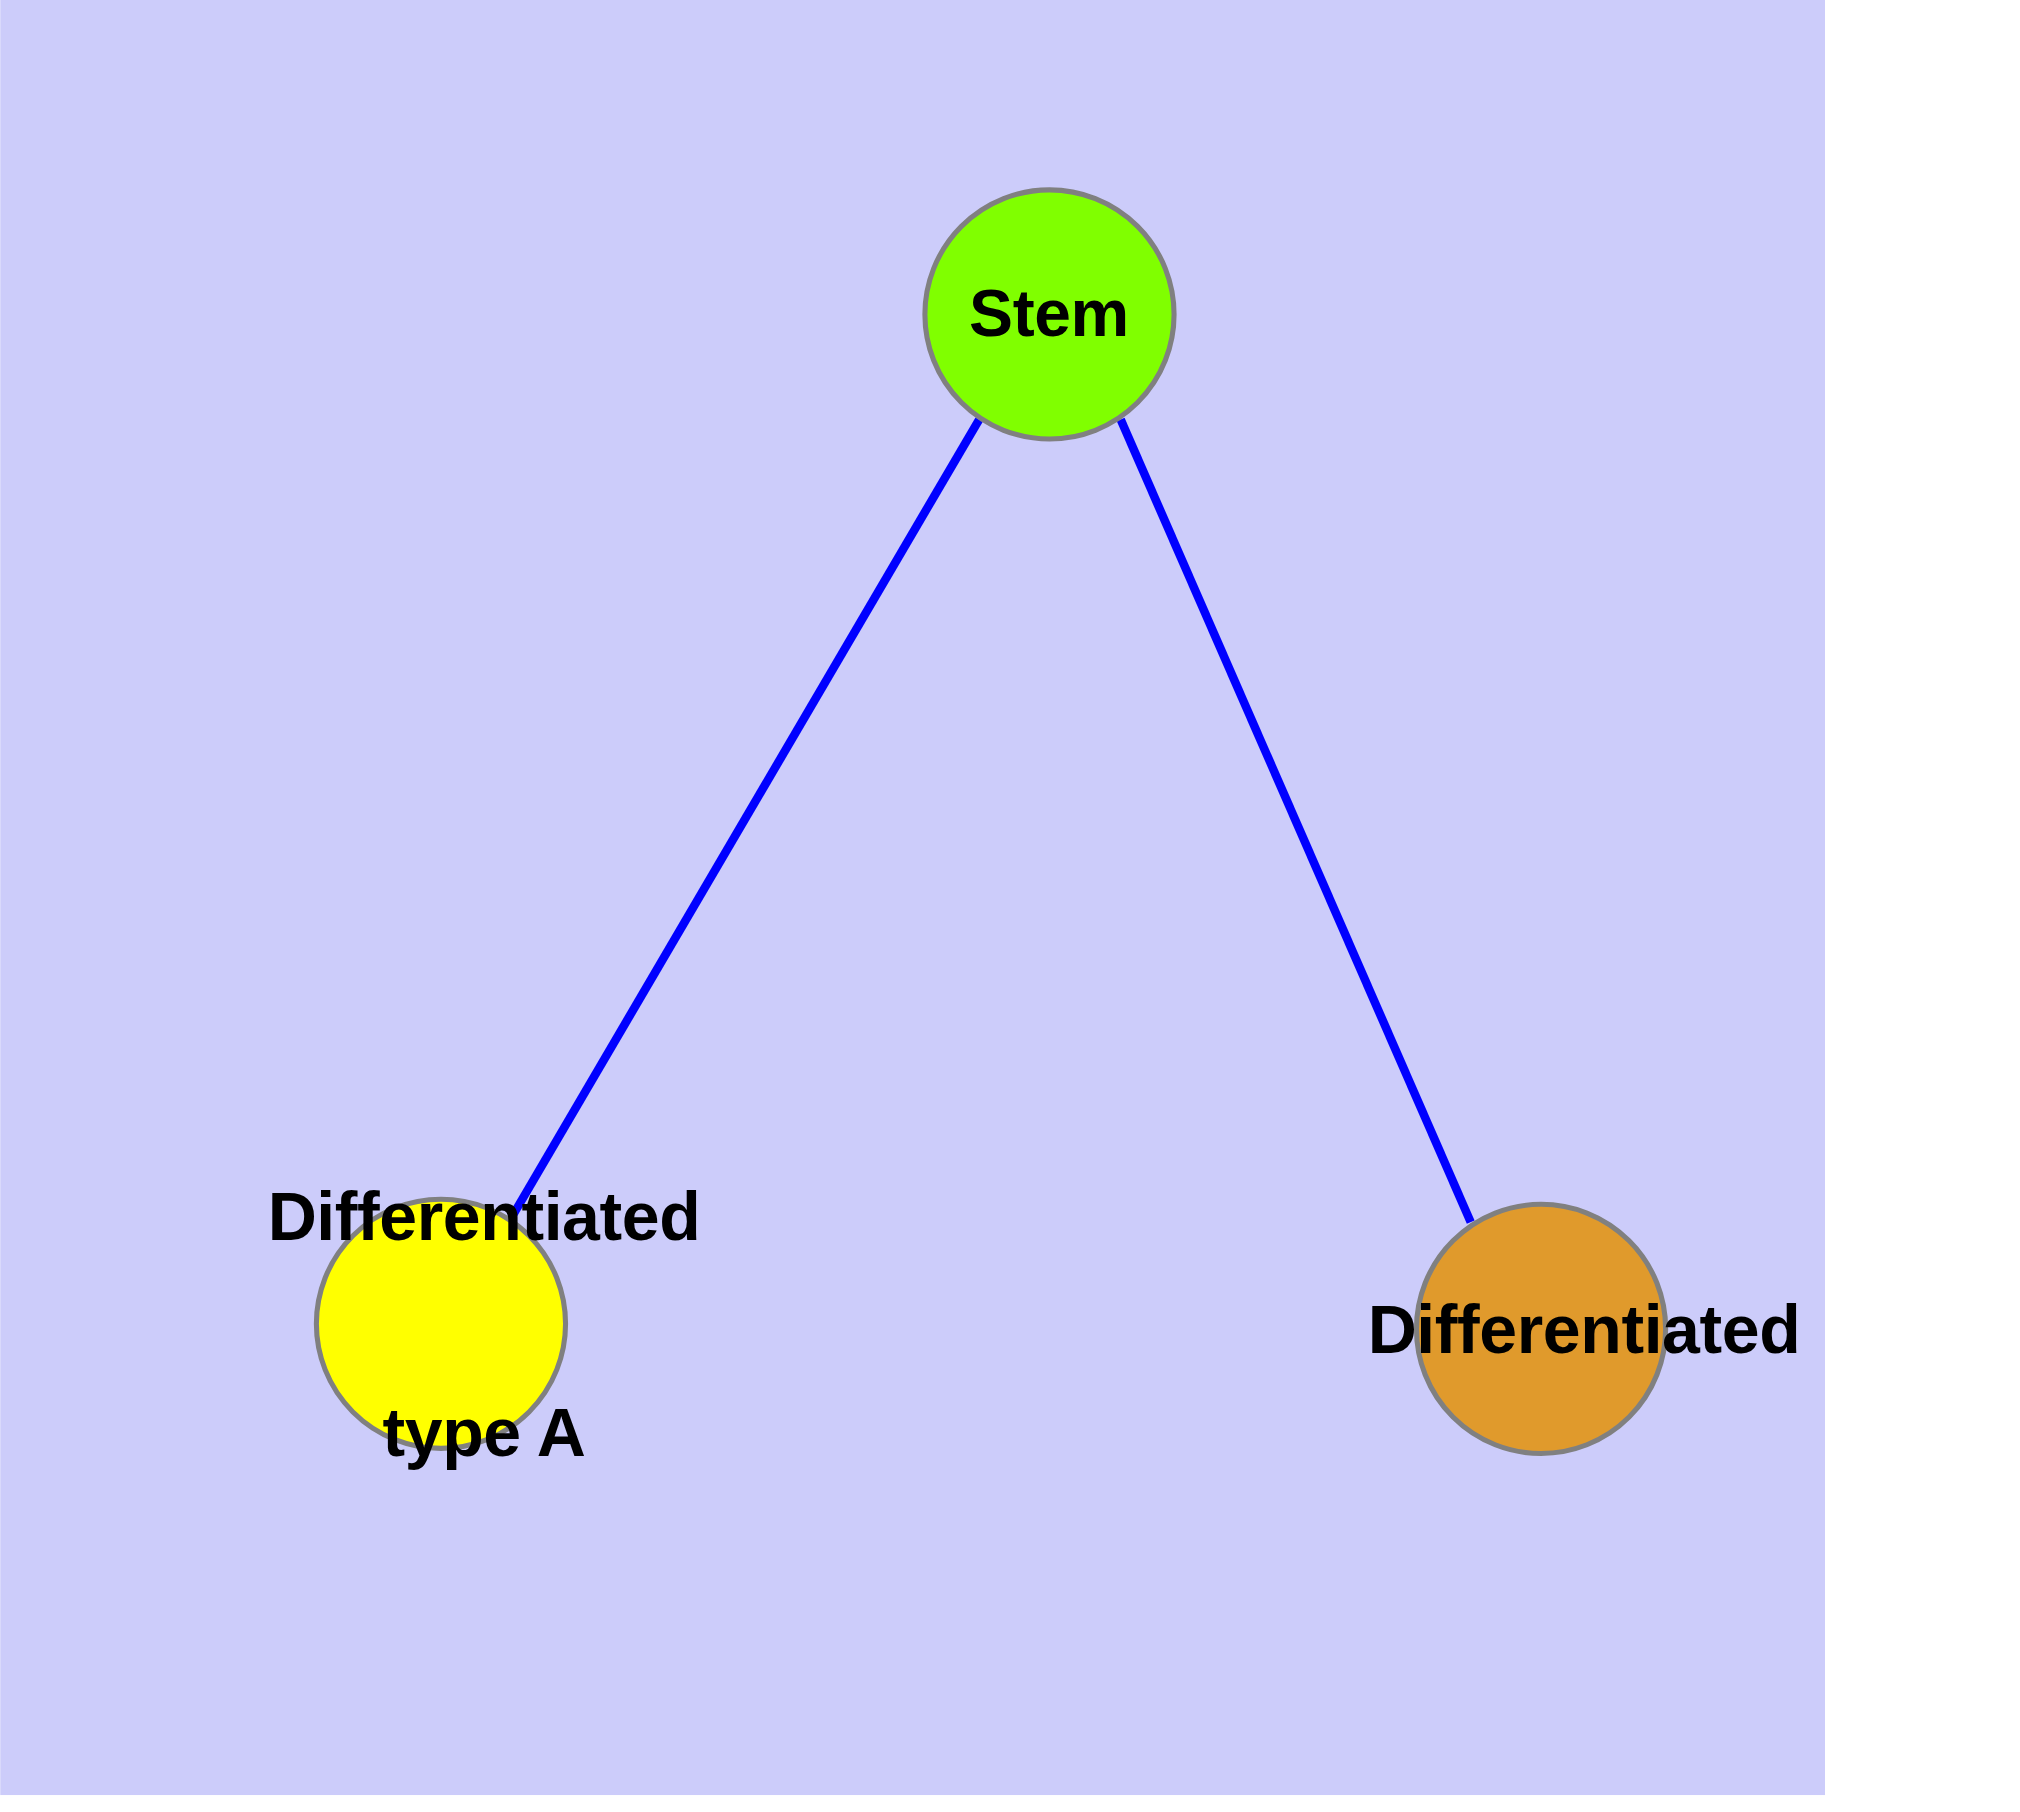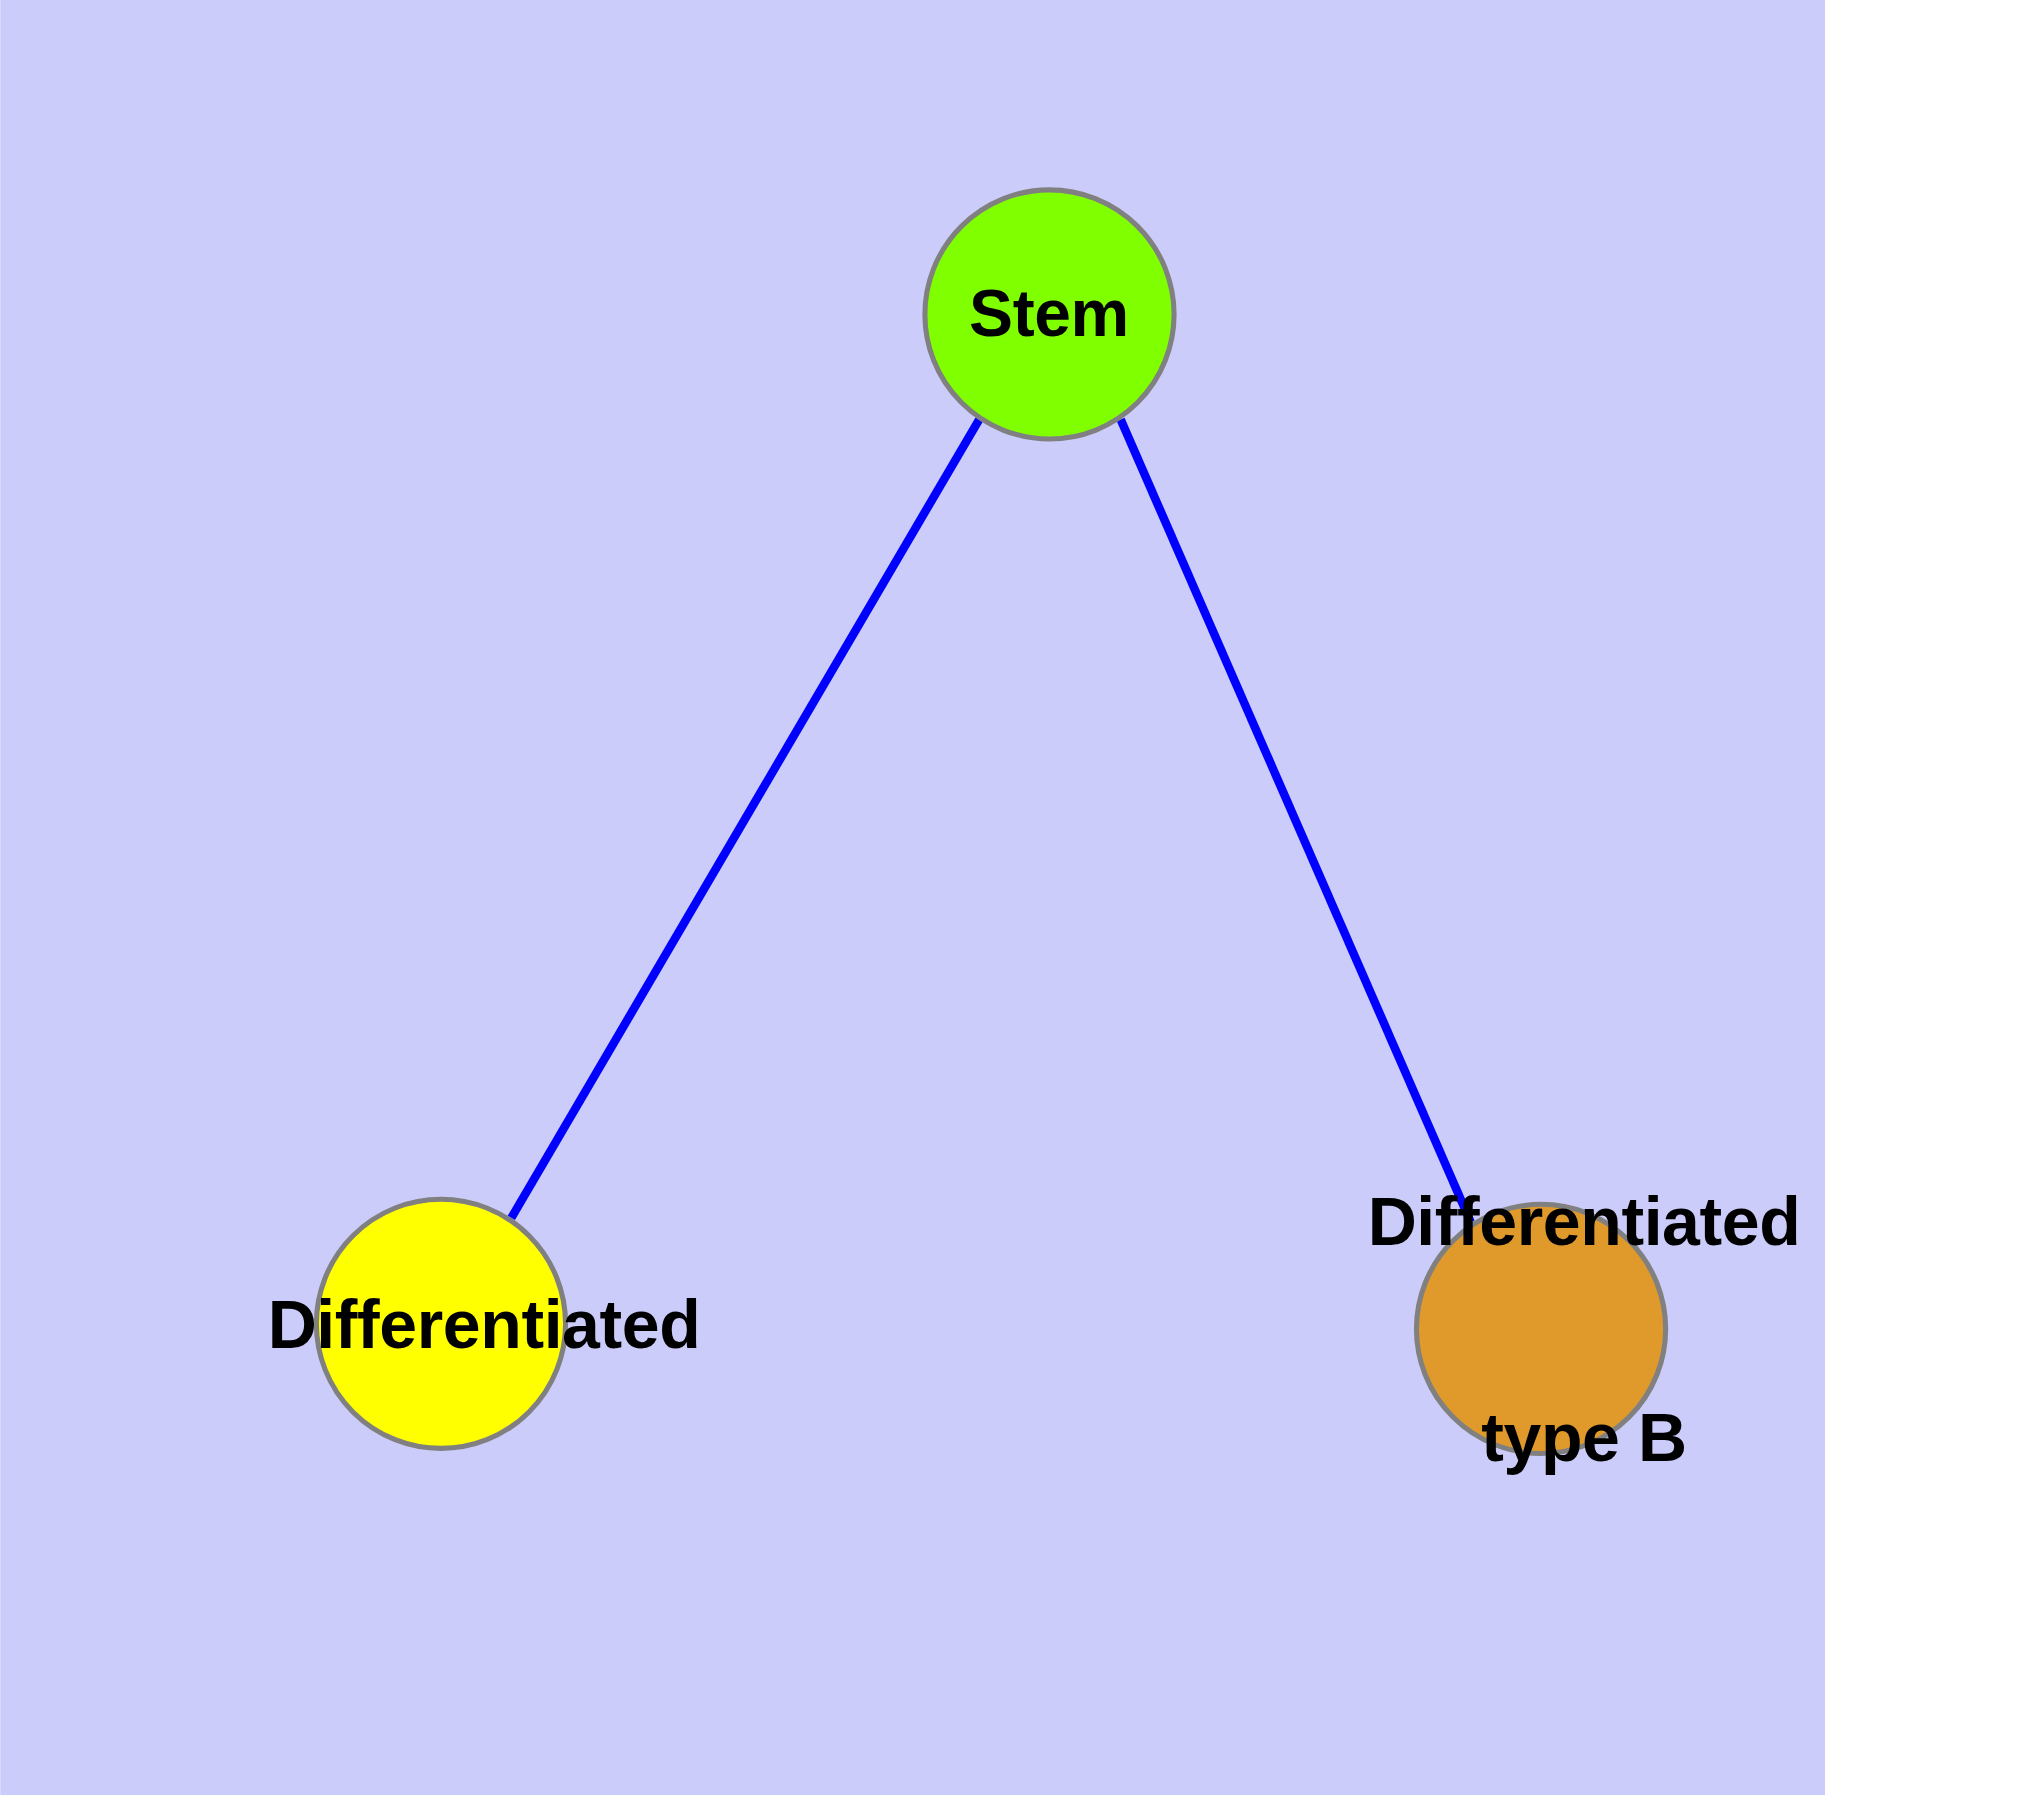--- a/index.html
+++ b/index.html
@@ -57,21 +57,21 @@
 
     <circle cx="520" cy="1562" r="147" fill="#ffff00" stroke="#808080" stroke-width="6"></circle>
     <circle cx="1818" cy="1568" r="147" fill="#e09a2c" stroke="#808080" stroke-width="6"></circle>
     <circle cx="1238" cy="371" r="147" fill="#80ff00" stroke="#808080" stroke-width="6"></circle>
   </svg>
 
   <div class="node-label label-stem" style="left:1049px; top:314px;">Stem</div>
 
   <div class="node-label label-leaf" style="left:441px; top:1324px;">
     <div>Differentiated</div>
+    <div>type A</div>
   </div>
 
   <div class="node-label label-leaf" style="left:1541px; top:1329px;">
     <div>Differentiated</div>
-    <div>type B</div>
   </div>
 
 </div>
 
 
 </body></html>

